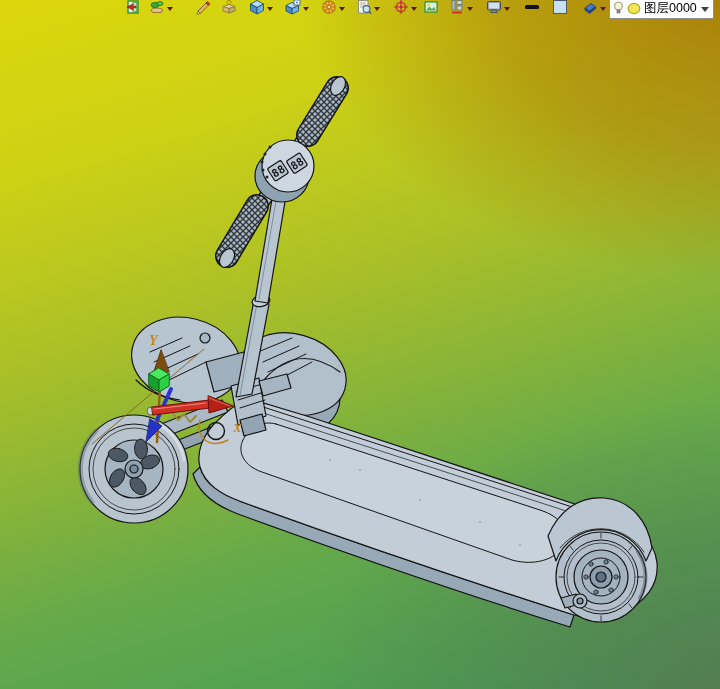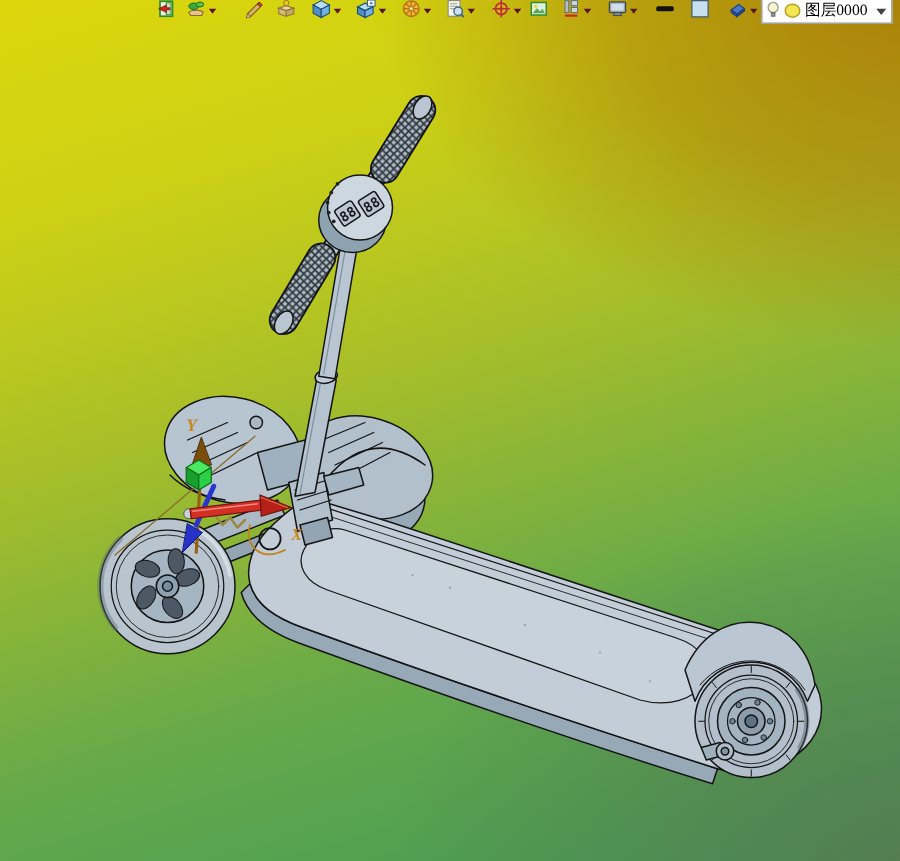--- a/index.html
+++ b/index.html
@@ -19,21 +19,21 @@
   
   .tb{position:absolute;left:124px;top:-2px;display:flex;align-items:flex-start;height:20px;}
   .tbn{display:flex;align-items:center;height:18px;cursor:default;}
   .tbn svg{display:block;}
   .caret{width:0;height:0;border-left:3.5px solid transparent;border-right:3.5px solid transparent;
     border-top:4px solid #5d1410;margin-left:2px;margin-top:3px;}
   .layer-combo{
     display:flex;align-items:center;height:19px;background:#ffffff;
     border:1px solid #8f8f8f;padding:0 4px 0 3px;gap:3px;min-width:96px;
   }
-  .layer-combo .lbl{font-size:12.5px;color:#000;white-space:nowrap;font-family:Liberation Serif, serif;}
+  .layer-combo .lbl{font-size:12.5px;color:#000;white-space:nowrap;font-family:Liberation Sans, sans-serif;}
   .combo-caret{width:0;height:0;border-left:4px solid transparent;border-right:4px solid transparent;
     border-top:5px solid #404040;margin-left:auto;margin-top:2px;}
 </style>
 </head>
 <body>
 
 <div class="viewport">
 
 <svg class="model-svg" width="720" height="689" viewBox="0 0 720 689">
   <defs>

